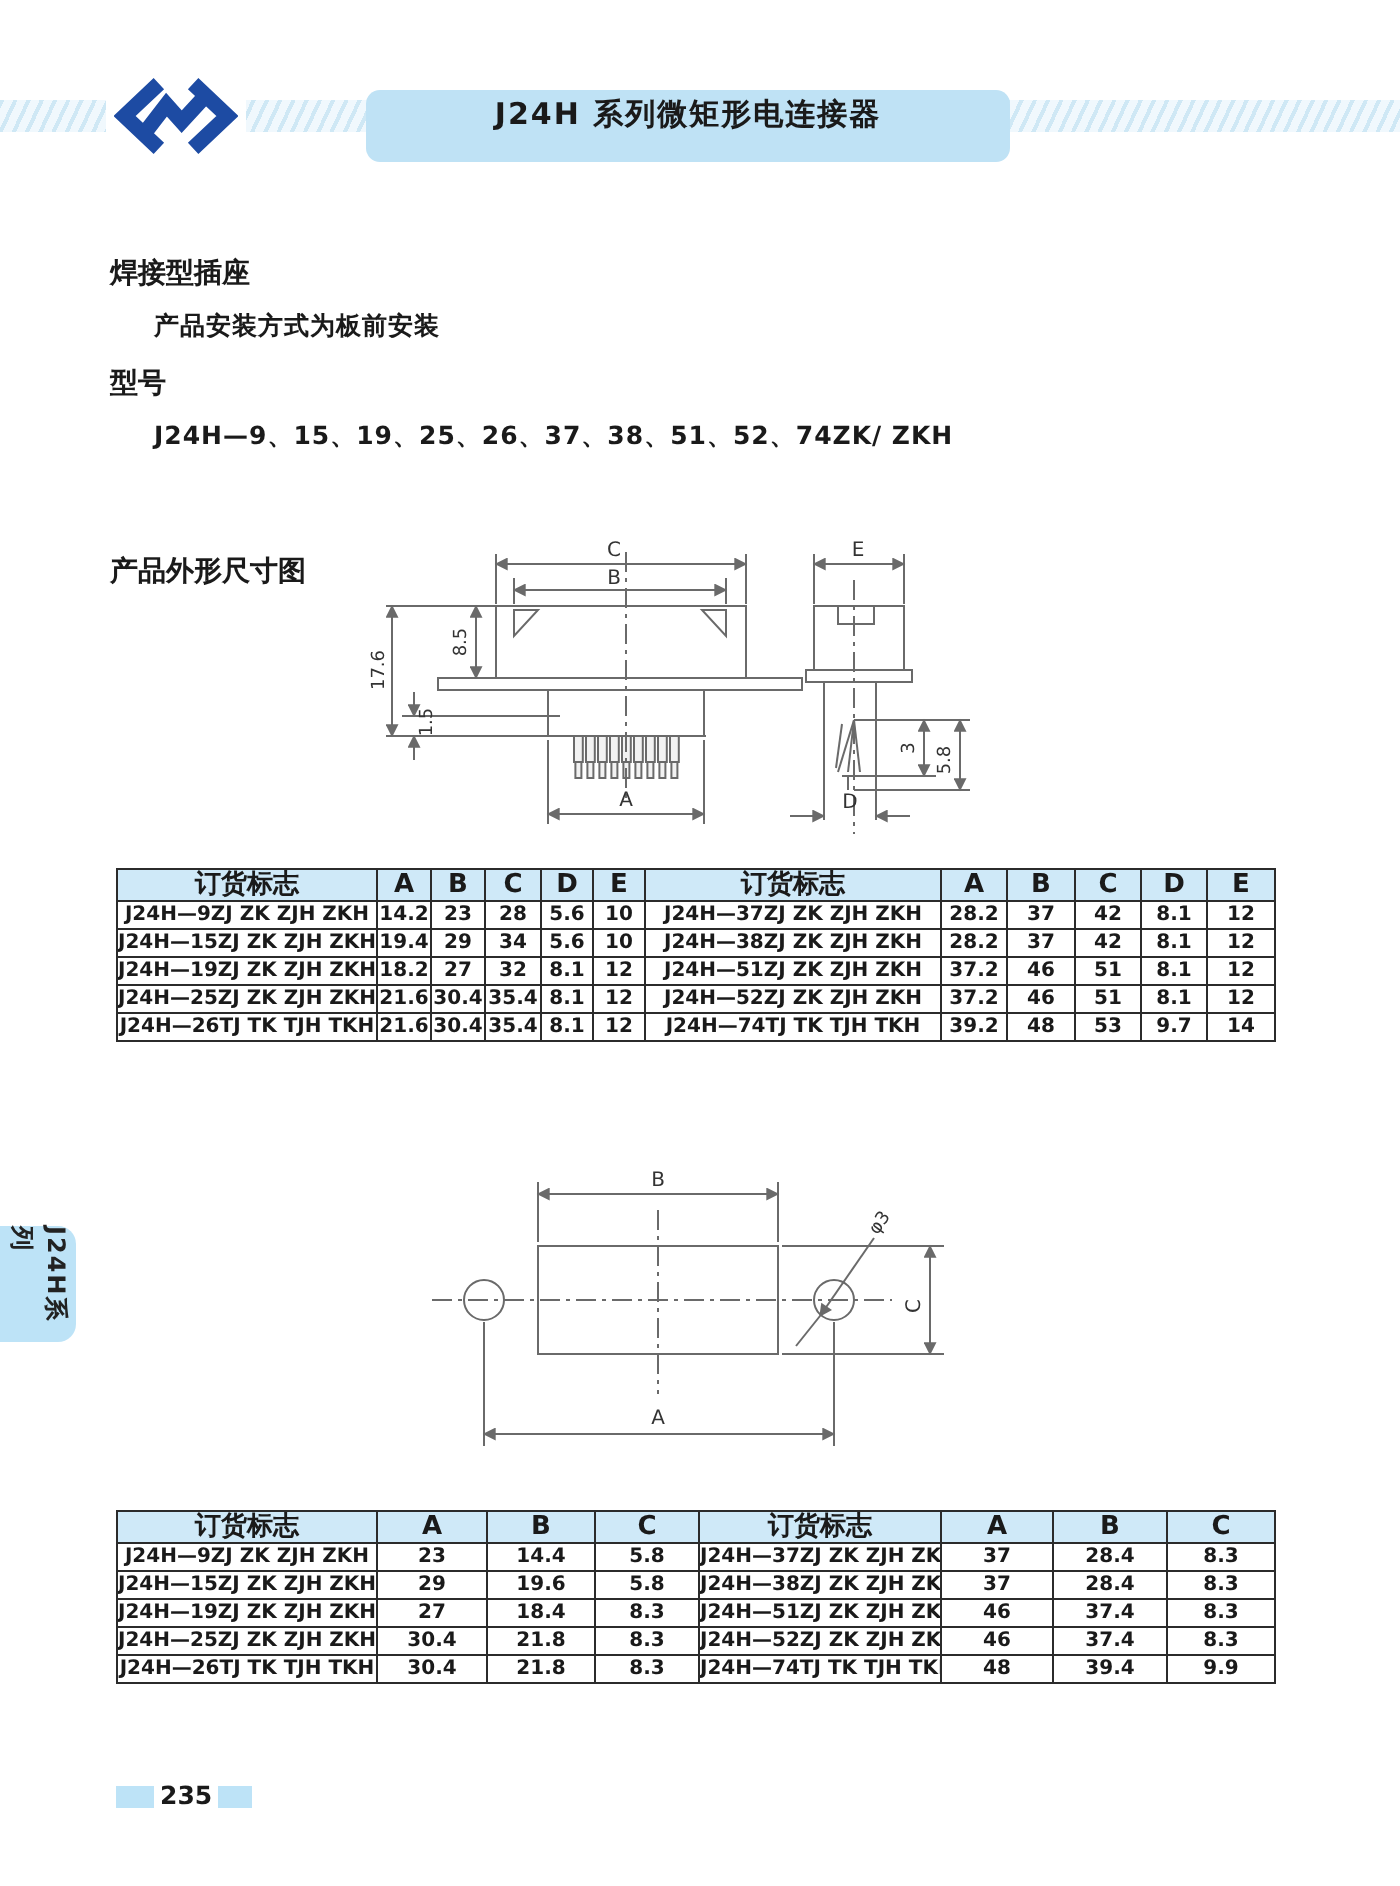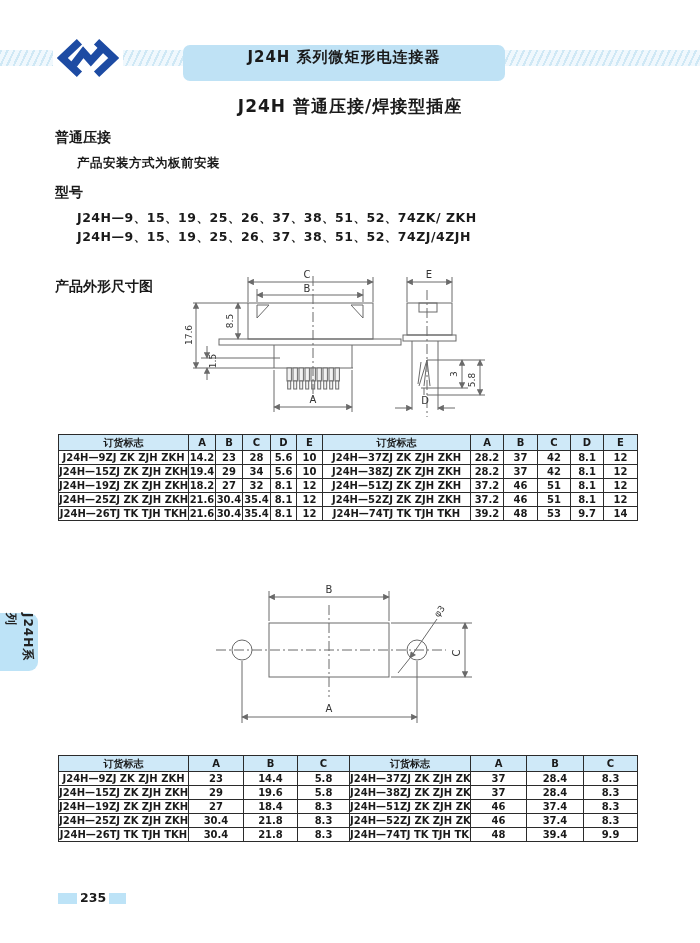--- a/index.html
+++ b/index.html
@@ -15,21 +15,21 @@
           border-radius:7px;z-index:1;text-align:center;line-height:24px;
           font-size:15px;font-weight:700;letter-spacing:1px;}
   .page-title{left:0;top:95px;width:700px;text-align:center;font-size:17px;font-weight:700;letter-spacing:1px;}
   .h{font-size:14px;font-weight:700;line-height:16px;}
   .body-t{font-size:12.5px;font-weight:600;line-height:14px;letter-spacing:0.5px;}
   
   .dim-table{position:absolute;border-collapse:collapse;table-layout:fixed;width:579px;
              font-size:10px;border:1px solid #2b2b2b;}
   .dim-table th,.dim-table td{border:1px solid #2b2b2b;text-align:center;vertical-align:middle;
              padding:0;height:13px;line-height:12px;white-space:nowrap;overflow:hidden;font-weight:600;}
-  .dim-table th{background:var(--table_header,#cfe9f8);height:15px;font-weight:700;font-size:10px;}
+  .dim-table th{background:var(--table_header,#cfe9f8);height:15px;font-weight:700;font-size:13px;}
   
   .draw line,.draw rect,.draw polyline,.draw circle,.draw path,.draw polygon{stroke:#6a6a6a;stroke-width:1;fill:none;}
   .draw polygon.wedge{fill:#fff;}
   .draw rect.pin{fill:#f2f2f2;}
   .draw text{fill:#333;font-size:10px;font-family:"DejaVu Sans",sans-serif;stroke:none;}
   .draw text.sm{font-size:9px;}
   .draw .cl{stroke-dasharray:10,3,2,3;}
   .draw marker path{fill:#6a6a6a;stroke:none;}
   
   .side-tab{left:0;top:613px;width:38px;height:58px;background:var(--tab,#bde3f7);
@@ -54,28 +54,26 @@
         <polyline points="23,4 5,21 23,38"></polyline>
         <polyline points="41,4 59,21 41,38"></polyline>
         <polyline points="17,28 27,15 35,24 46,12"></polyline>
       </g>
     </svg>
   </div>
   <div class="abs banner">
     <span>J24H 系列微矩形电连接器</span>
   </div>
 
-  <div class="abs page-title">J24H 普通压接/焊接型插座</div>
-
-  <div class="abs h" style="left:55px;top:129px;">普通压接</div>
+
+  <div class="abs h" style="left:55px;top:129px;">焊接型插座</div>
   <div class="abs body-t" style="left:77px;top:156px;">产品安装方式为板前安装</div>
 
   <div class="abs h" style="left:55px;top:184px;">型号</div>
   <div class="abs body-t" style="left:77px;top:211px;">J24H—9、15、19、25、26、37、38、51、52、74ZK/ ZKH</div>
-  <div class="abs body-t" style="left:77px;top:230px;">J24H—9、15、19、25、26、37、38、51、52、74ZJ/4ZJH</div>
 
   <div class="abs h" style="left:55px;top:246px;margin-top:32px;">产品外形尺寸图</div>
 
   <svg class="abs draw" style="left:185px;top:262px;" width="320" height="165" viewBox="0 0 320 165">
     <defs>
       <marker id="ar1" viewBox="0 0 10 10" refX="9" refY="5" markerWidth="9" markerHeight="6.5" orient="auto-start-reverse">
         <path d="M0,0 L10,5 L0,10 z"></path>
       </marker>
     </defs>
 

